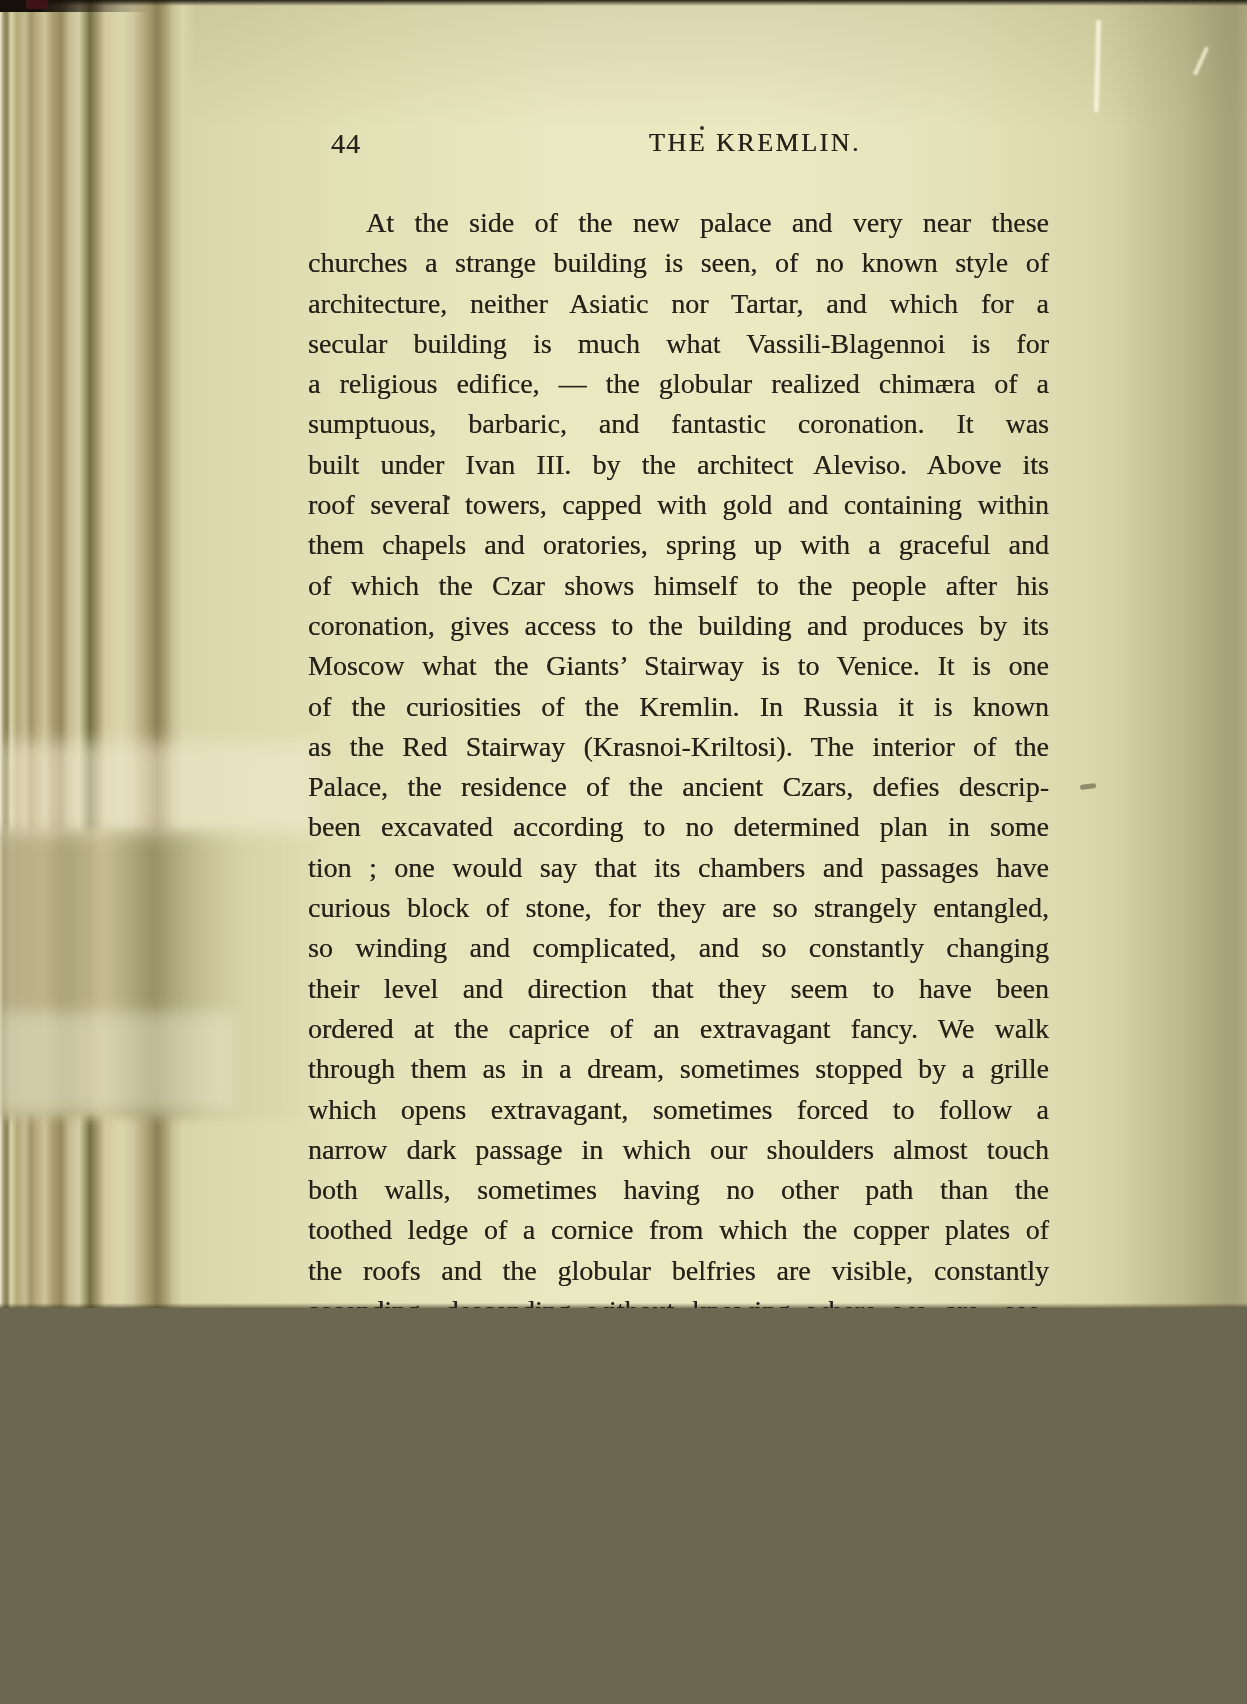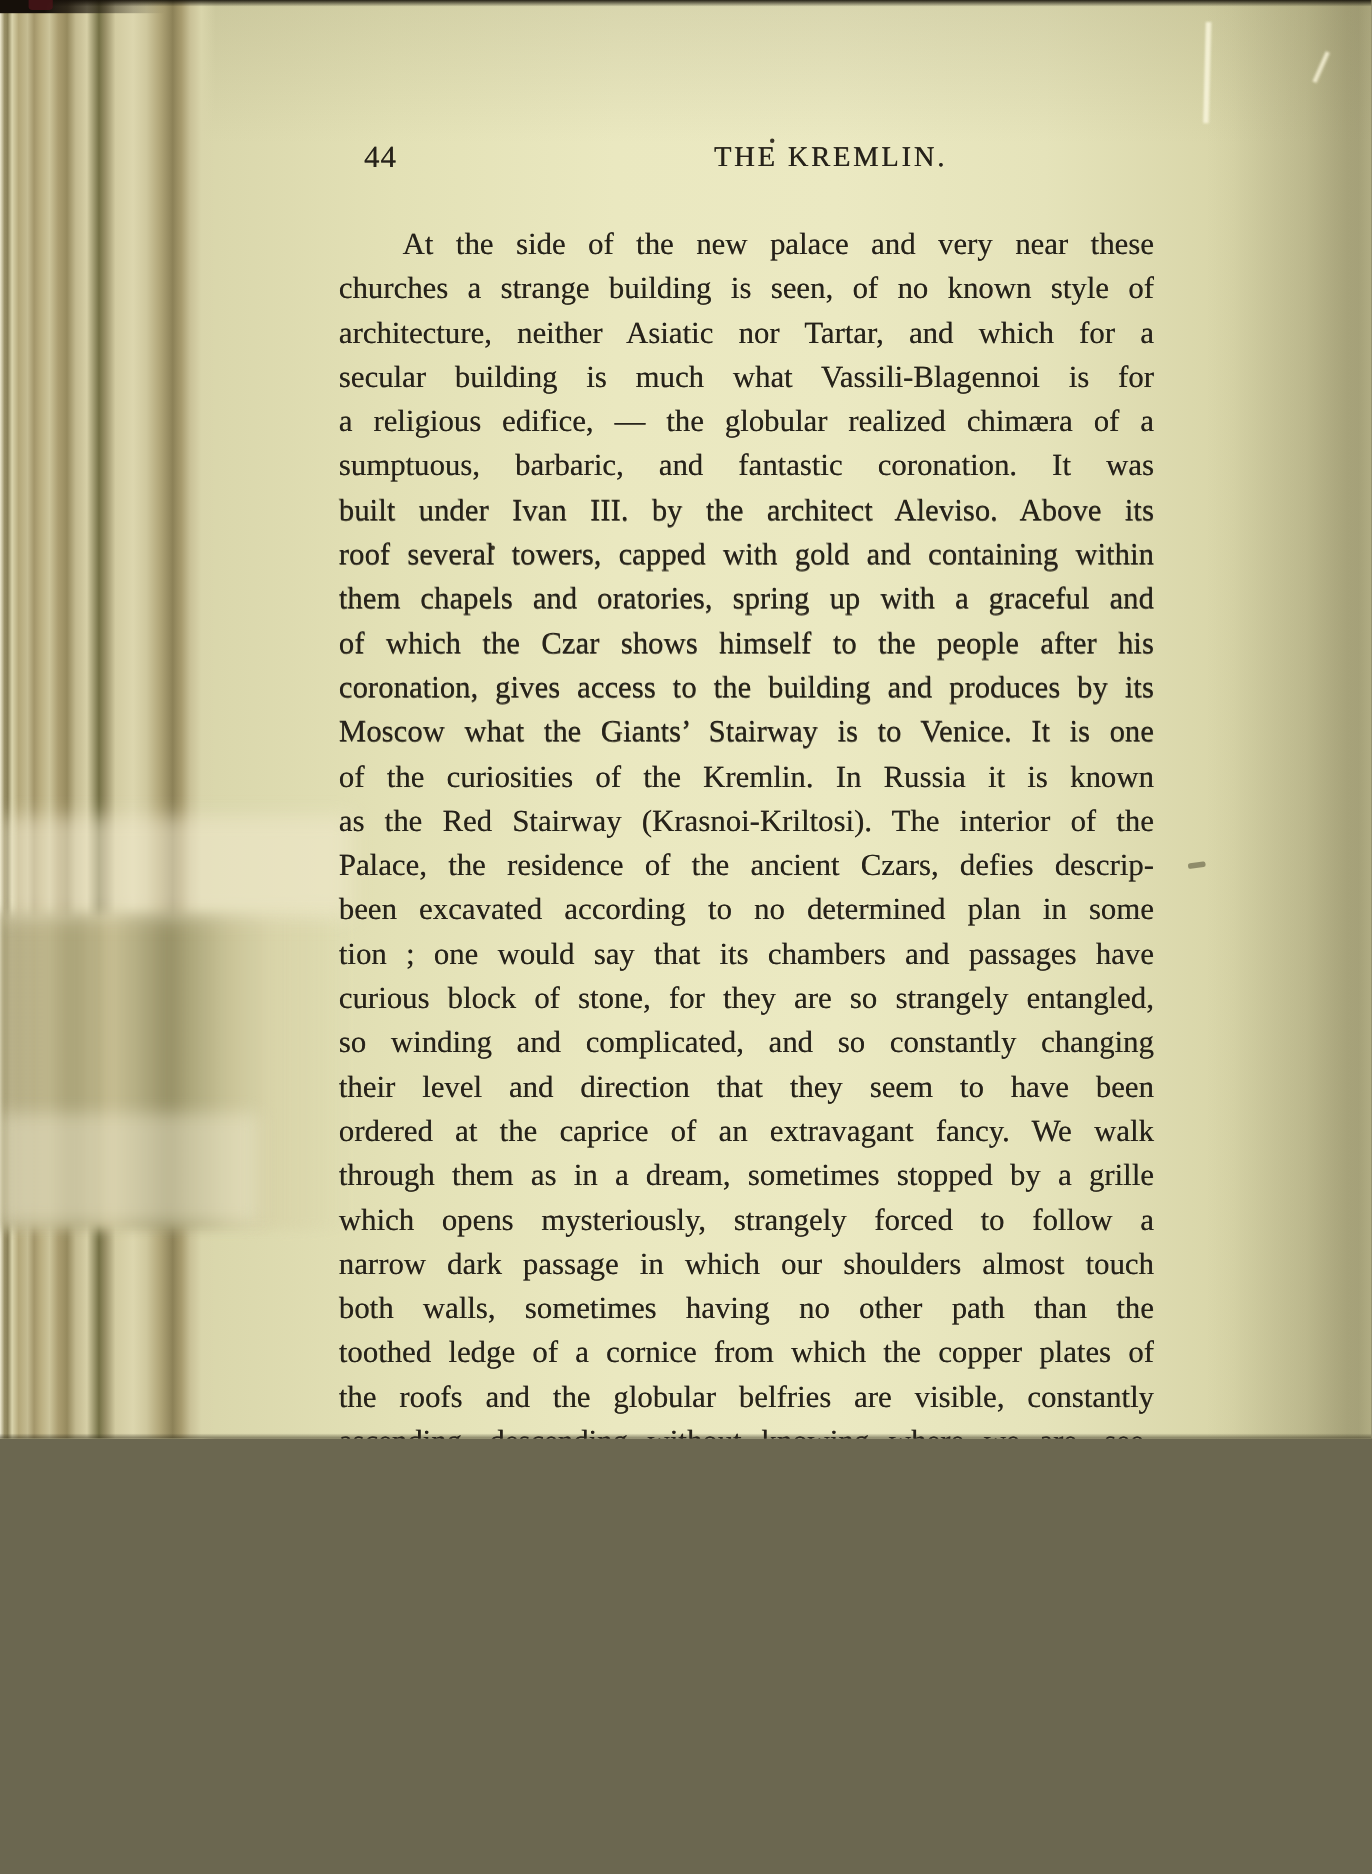--- a/index.html
+++ b/index.html
@@ -99,20 +99,20 @@
       <div class="line"><span>of the curiosities of the Kremlin. In Russia it is known</span></div>
       <div class="line"><span>as the Red Stairway </span><span class="it">(Krasnoi-Kriltosi)</span><span>. The interior of the</span></div>
       <div class="line"><span>Palace, the residence of the ancient Czars, defies descrip-</span></div>
       <div class="line"><span>been excavated according to no determined plan in some</span></div>
       <div class="line"><span>tion ; one would say that its chambers and passages have</span></div>
       <div class="line"><span>curious block of stone, for they are so strangely entangled,</span></div>
       <div class="line"><span>so winding and complicated, and so constantly changing</span></div>
       <div class="line"><span>their level and direction that they seem to have been</span></div>
       <div class="line"><span>ordered at the caprice of an extravagant fancy. We walk</span></div>
       <div class="line"><span>through them as in a dream, sometimes stopped by a grille</span></div>
-      <div class="line"><span>which opens mysteriously, strangely forced to follow a</span></div>
+      <div class="line"><span>which opens extravagant, sometimes forced to follow a</span></div>
       <div class="line"><span>narrow dark passage in which our shoulders almost touch</span></div>
       <div class="line"><span>both walls, sometimes having no other path than the</span></div>
       <div class="line"><span>toothed ledge of a cornice from which the copper plates of</span></div>
       <div class="line"><span>the roofs and the globular belfries are visible, constantly</span></div>
       <div class="line"><span>ascending, descending without knowing where we are, see-</span></div>
     </div>
 </div>
 
 </body></html>

